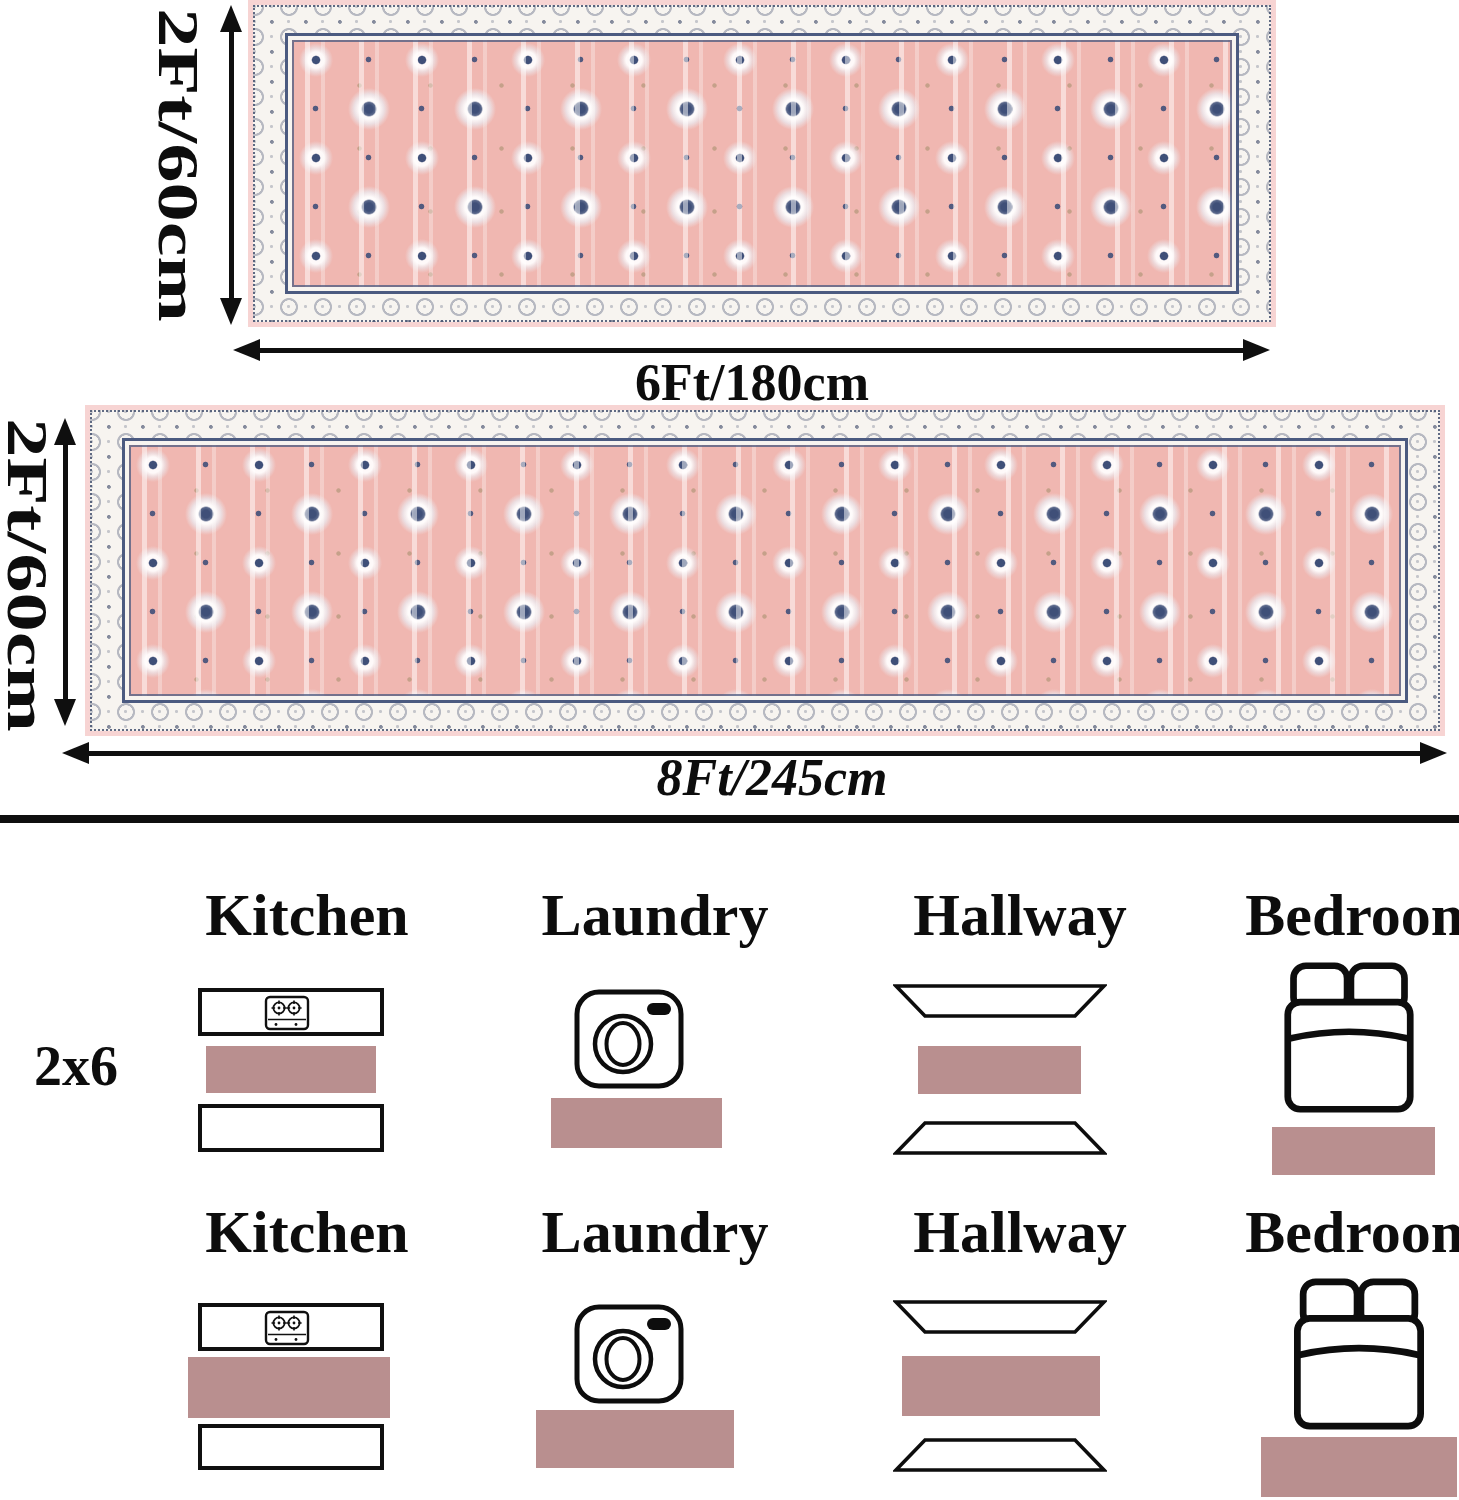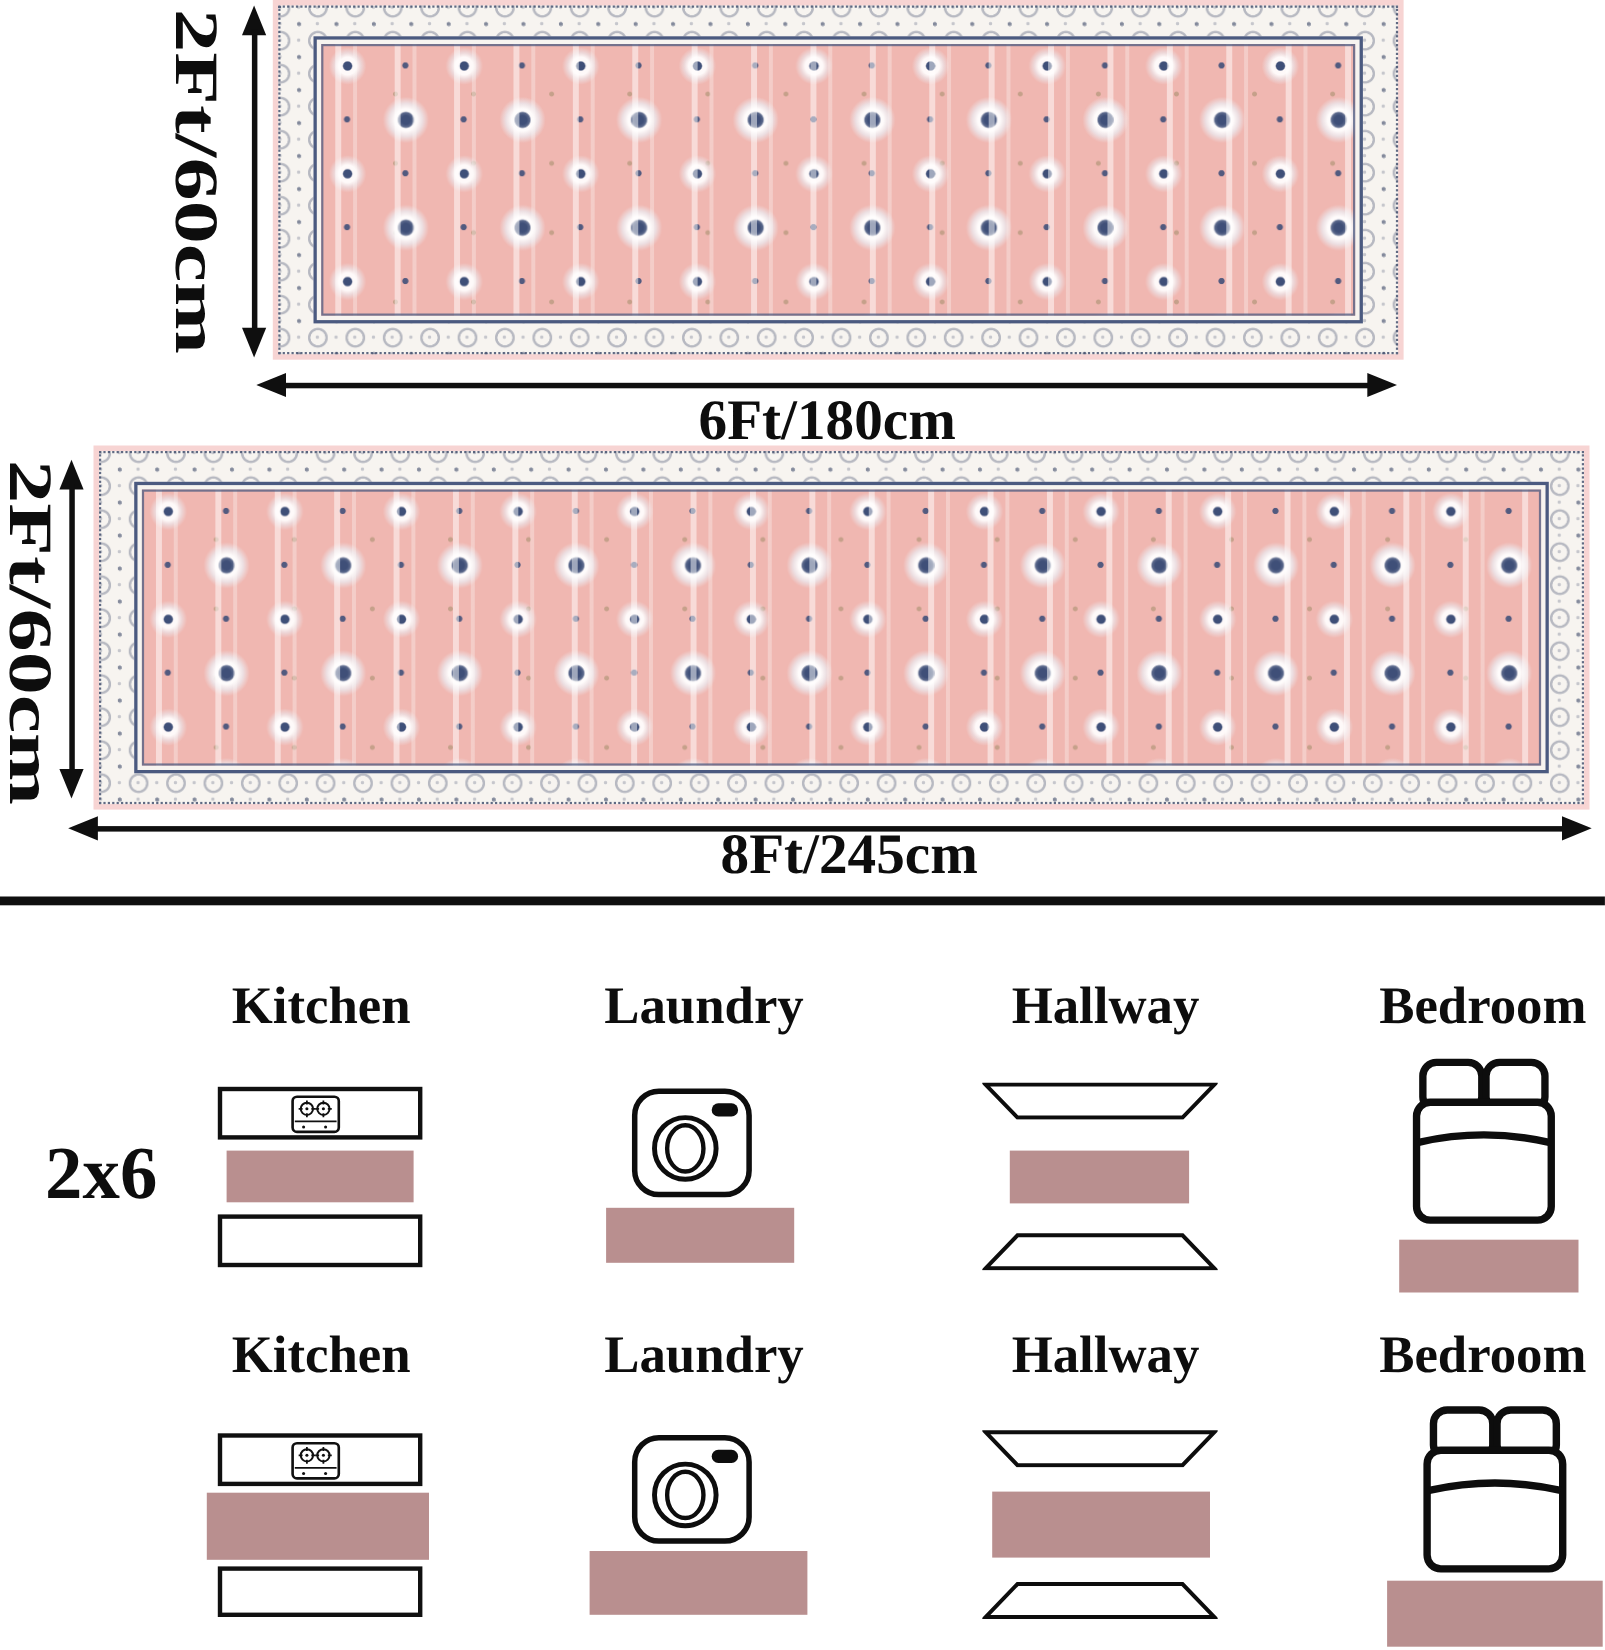--- a/index.html
+++ b/index.html
@@ -55,24 +55,24 @@
   .arrow .shaft-v{position:absolute;top:22px;bottom:22px;left:50%;width:5px;margin-left:-2.5px;background:#0f0f0f;}
   .arrow .head-t{position:absolute;top:0;left:50%;margin-left:-11px;width:0;height:0;
     border-left:11px solid transparent;border-right:11px solid transparent;border-bottom:27px solid #0f0f0f;}
   .arrow .head-b{position:absolute;bottom:0;left:50%;margin-left:-11px;width:0;height:0;
     border-left:11px solid transparent;border-right:11px solid transparent;border-top:27px solid #0f0f0f;}
 
   
   .dim-label{position:absolute;font-weight:bold;font-size:52px;white-space:nowrap;
     transform:translate(-50%,-50%);line-height:1;}
   .dim-label.vert{font-size:56px;transform:translate(-50%,-50%) rotate(90deg) scaleX(1.4);}
-  .room-label{position:absolute;font-weight:bold;font-size:48px;white-space:nowrap;
+  .room-label{position:absolute;font-weight:bold;font-size:60px;white-space:nowrap;
+    transform:translate(-50%,-50%);line-height:1;margin-left:15px;}
+  .size-label{position:absolute;font-weight:bold;font-size:56px;white-space:nowrap;
     transform:translate(-50%,-50%);line-height:1;}
-  .size-label{position:absolute;font-weight:bold;font-size:68px;white-space:nowrap;
-    transform:translate(-50%,-50%);line-height:1;margin-left:16px;}
 
   
   .divider{position:absolute;left:0;top:815;width:1459px;height:8px;background:#0f0f0f;}
   .white-box{position:absolute;box-sizing:border-box;border:4px solid #101010;background:#ffffff;}
   .swatch{position:absolute;background:#b98f8f;}
   .icon-svg{position:absolute;display:block;}
 </style>
 </head>
 <body>
 
@@ -113,21 +113,21 @@
       <div class="shaft-v"></div>
       <div class="head-b"></div>
   </div>
   <div class="dim-label vert" style="left:27px;top:575px;">2Ft/60cm</div>
 
   <div class="arrow" style="left:62px;top:740px;width:1385px;height:26px;">
     <div class="head-l"></div>
       <div class="shaft-h"></div>
       <div class="head-r"></div>
   </div>
-  <div class="dim-label" style="left:772px;top:778px;">8Ft/245cm</div>
+  <div class="dim-label" style="left:772px;top:778px;font-style:italic;">8Ft/245cm</div>
 
   <div class="divider" style="top:815px;"></div>
 
   <div class="size-label" style="left:76px;top:1066px;">2x6</div>
 
   <div class="room-label" style="left:292px;top:915px;">Kitchen</div>
   <div class="room-label" style="left:640px;top:915px;">Laundry</div>
   <div class="room-label" style="left:1005px;top:915px;">Hallway</div>
   <div class="room-label" style="left:1348px;top:915px;">Bedroom</div>
 

